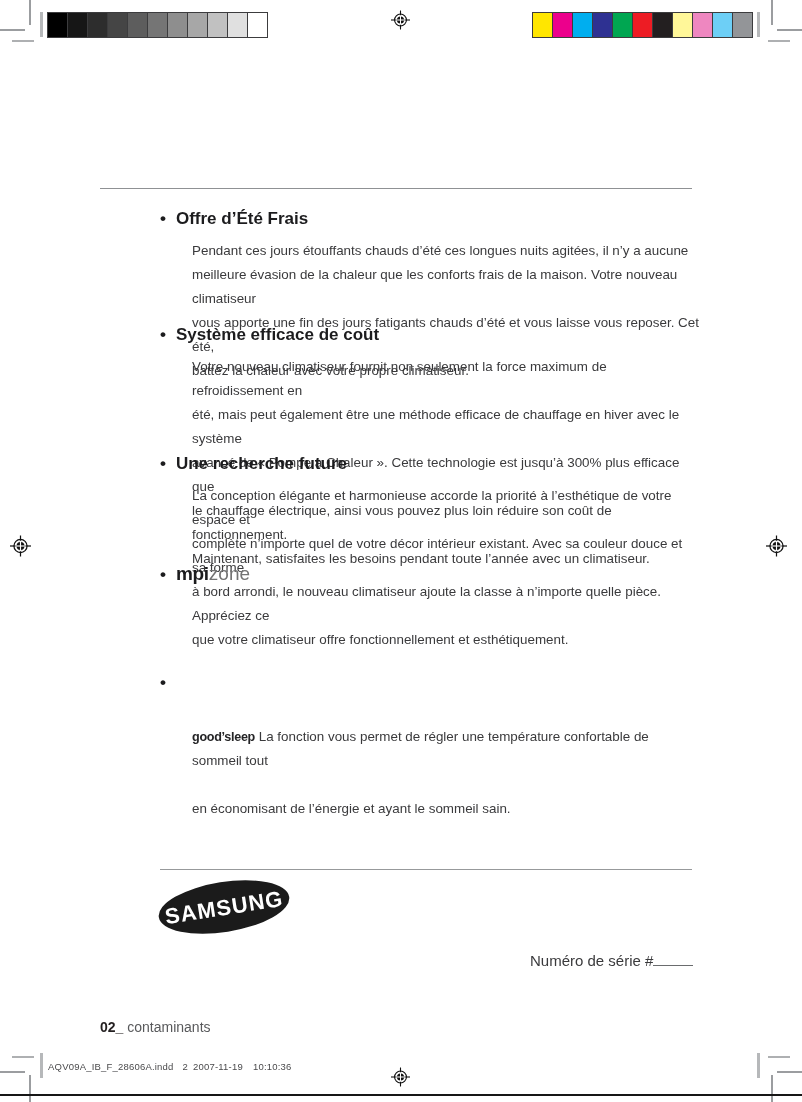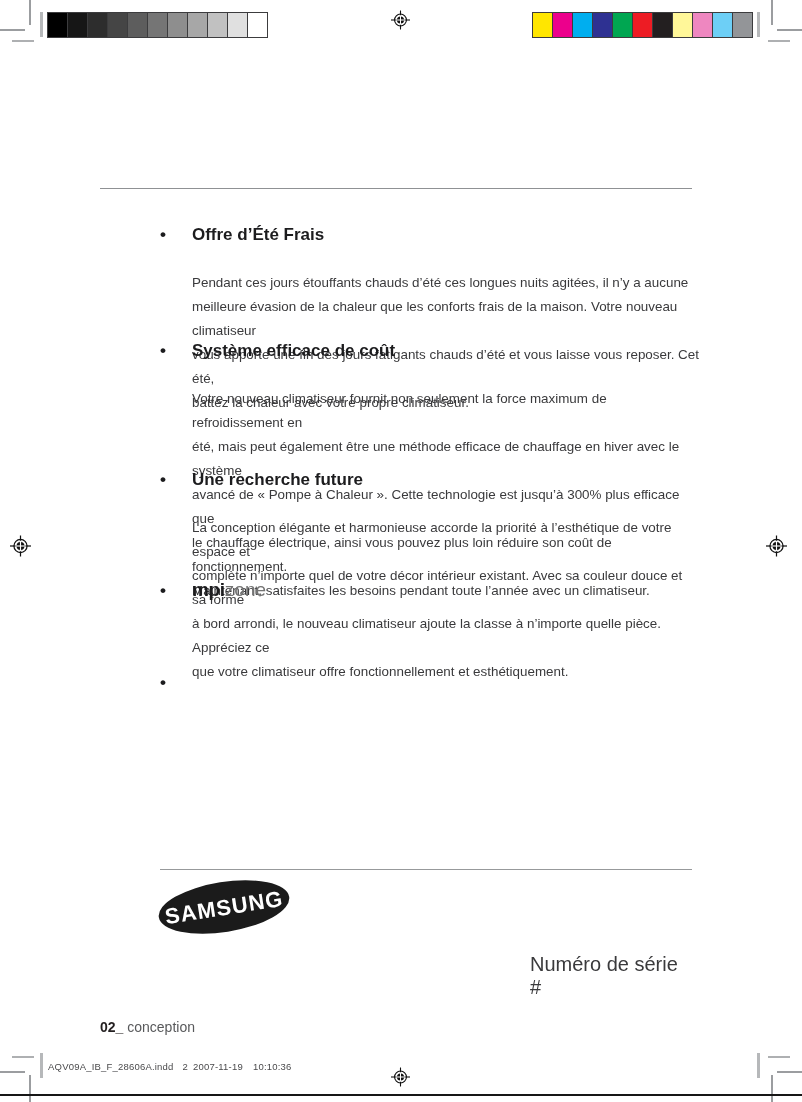--- a/index.html
+++ b/index.html
@@ -19,21 +19,21 @@
   .doc-title{position:absolute;left:100px;top:94px;font-size:42px;line-height:48px;
              font-weight:300;letter-spacing:-1px;color:#333335;white-space:pre-line;}
   .title-rule{position:absolute;left:100px;top:188px;width:592px;height:1px;background:#8f9194;}
 
   
   .section{position:absolute;left:160px;width:540px;}
   .pos-s1{top:207px;} .pos-s2{top:323px;} .pos-s3{top:452px;}
   .pos-s4{top:562px;} .pos-s5{top:673px;}
   .shead{display:flex;align-items:baseline;}
   .bullet{font-size:17px;font-weight:bold;margin-right:10px;color:#1c1c1e;}
-  .stitle{font-size:17px;line-height:24px;font-weight:bold;color:#1c1c1e;margin:16px;}
+  .stitle{font-size:17px;line-height:24px;font-weight:bold;color:#1c1c1e;margin:0;}
   .sbody{margin:8px 0 0 32px;font-size:13.4px;line-height:24px;color:#3a3a3c;white-space:pre-line;}
   .sbody .line1{white-space:normal;}
 
   
   .mpi-b{font-weight:bold;letter-spacing:-0.3px;}
   .mpi-l{font-weight:normal;color:#737373;}
   .stitle .mpi-b,.stitle .mpi-l{font-size:19px;}
   .ovl-wrap{position:relative;display:inline-block;}
   .ovl-wrap .mpi-b,.ovl-wrap .mpi-l{font-size:13.8px;}
   .ovl-over{position:absolute;left:24px;top:0;font-weight:normal;color:#3a3a3c;}
@@ -44,21 +44,21 @@
   .gs-logo{font-weight:600;font-size:18px;letter-spacing:-0.4px;color:#242426;}
   .gs-small{font-weight:bold;font-size:12.6px;letter-spacing:-0.3px;color:#242426;}
 
   
   .bottom-rule{position:absolute;left:160px;top:869px;width:532px;height:1px;background:#97999b;}
   .samsung{position:absolute;left:150px;top:874px;}
   .record-note{position:absolute;left:160px;top:942px;width:350px;font-size:13.4px;
                line-height:19px;color:#3a3a3c;white-space:pre-line;}
   .model-block{position:absolute;left:530px;top:941px;width:163px;}
   .model-row{display:flex;align-items:baseline;font-size:17px;color:#3a3a3c;}
-  .serial-row{display:flex;align-items:baseline;font-size:20px;color:#3a3a3c;margin-top:9px;}
+  .serial-row{display:flex;align-items:baseline;font-size:15px;color:#3a3a3c;margin-top:9px;}
   .fill-line{flex:1;border-bottom:1.5px solid #6a6c6e;height:1em;}
 
   
   .page-footer{position:absolute;left:100px;top:1019px;font-size:14px;}
   .page-num{font-weight:bold;color:#231f20;}
   .page-label{color:#58595b;}
   .slug{position:absolute;left:48px;top:1061px;font-size:9.5px;color:#4a4a4c;letter-spacing:0.2px;}
   .slug span{margin-right:0;}
   .slug .gap1{margin-left:9px;} .slug .gap2{margin-left:5px;} .slug .gap3{margin-left:10px;}
 </style>
@@ -184,38 +184,42 @@
       <h2 class="stitle"><span class="mpi-b">mpi</span><span class="mpi-l">zone</span></h2>
     </div>
     <div class="sbody">
     </div>
   </div>
 
   <div class="section pos-s5">
     <div class="shead">
       <span class="bullet">•</span>
     </div>
+    <div class="sbody">
+      <div class="line1"><span class="gs-small">good’sleep</span><span> La fonction vous permet de régler une température confortable de sommeil tout</span></div>
+      <div>en économisant de l’énergie et ayant le sommeil sain.</div>
+    </div>
   </div>
 
   <div class="bottom-rule"></div>
   <svg class="samsung" width="148" height="66" viewBox="0 0 148 66">
     <g transform="rotate(-9 74 33)">
       <ellipse cx="74" cy="33" rx="66" ry="25" fill="#1b1b1b"></ellipse>
       <text x="74" y="41" text-anchor="middle" font-family="Liberation Sans, sans-serif" font-size="22" font-weight="bold" letter-spacing="1" fill="#ffffff">SAMSUNG</text>
     </g>
   </svg>
 
   <div class="model-block">
     <div class="serial-row">
       <span>Numéro de série #</span>
       <span class="fill-line"></span>
     </div>
   </div>
 
   <div class="page-footer">
-    <span class="page-num">02_</span><span class="page-label"> conception</span>
+    <span class="page-num">02_</span><span class="page-label"> contaminants</span>
   </div>
   <div class="slug">
     <span>AQV09A_IB_F_28606A.indd</span><span class="gap1">2</span><span class="gap2">2007-11-19</span><span class="gap3">10:10:36</span>
   </div>
 
   <div class="trimline"></div>
 </div>
 
 </body></html>

